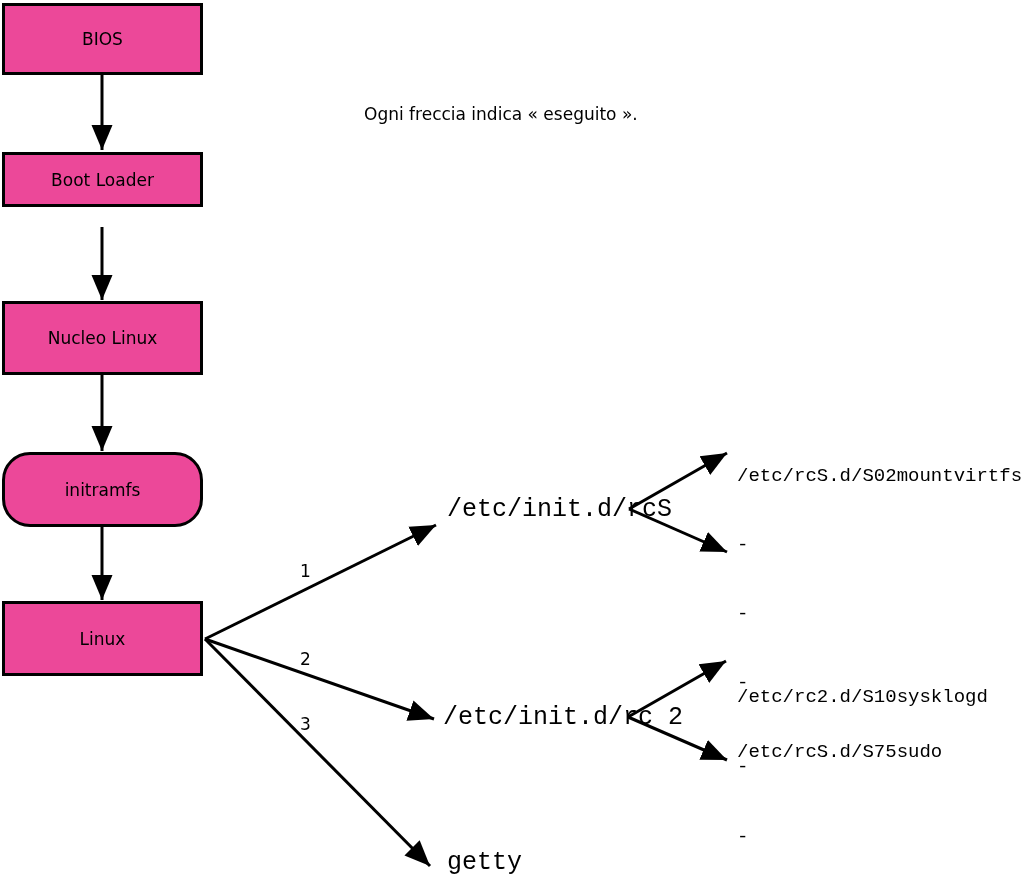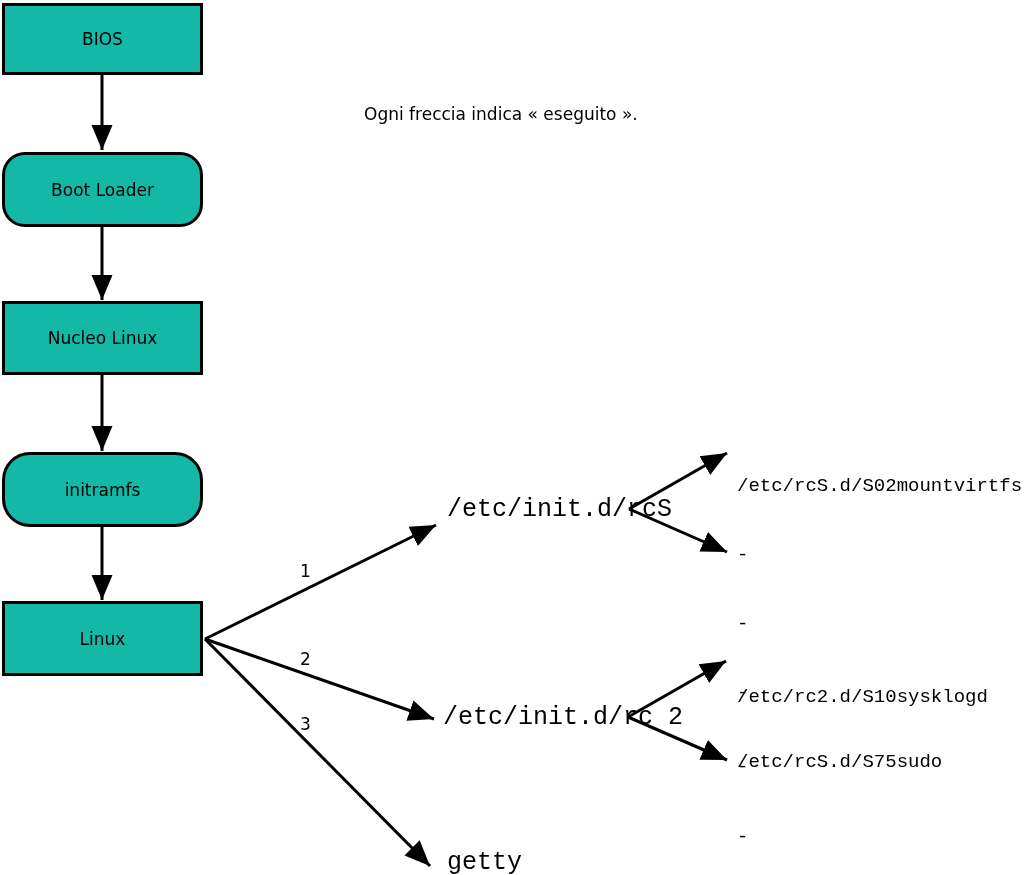--- a/index.html
+++ b/index.html
@@ -21,21 +21,21 @@
     left: 0; top: 0;
     width: 1024px;
     height: 875px;
   }
   .flow-box {
     position: absolute;
     left: 2px;
     width: 201px;
     box-sizing: border-box;
     border: 3px solid #000000;
-    background: #14b8a6;
+    background: #ec4899;
     display: flex;
     align-items: center;
     justify-content: center;
     font-size: 17px;
   }
   .caption {
     position: absolute;
     left: 364px;
     top: 104px;
     font-size: 17px;
@@ -89,21 +89,21 @@
       <line x1="629" y1="509" x2="727" y2="453" marker-end="url(#ah)"></line>
       <line x1="629" y1="509" x2="727" y2="552" marker-end="url(#ah)"></line>
       <line x1="628" y1="717" x2="726" y2="661" marker-end="url(#ah)"></line>
       <line x1="628" y1="717" x2="727" y2="760" marker-end="url(#ah)"></line>
     </g>
   </svg>
 
   <div class="flow-box" style="top:3px; height:72px;">
     <span>BIOS</span>
   </div>
-  <div class="flow-box" style="top:152px; height:75px;border-radius:23px;">
+  <div class="flow-box" style="top:152px; height:55px;">
     <span>Boot Loader</span>
   </div>
   <div class="flow-box" style="top:301px; height:74px;">
     <span>Nucleo Linux</span>
   </div>
   <div class="flow-box" style="top:452px; height:75px;border-radius:28px;">
     <span>initramfs</span>
   </div>
   <div class="flow-box" style="top:601px; height:75px;">
     <span>Linux</span>
@@ -112,21 +112,21 @@
   <div class="caption">Ogni freccia indica « eseguito ».</div>
 
   <div class="fan-num" style="left:300px; top:561px;">1</div>
   <div class="fan-num" style="left:300px; top:649px;">2</div>
   <div class="fan-num" style="left:300px; top:714px;">3</div>
 
   <div class="mono" style="left:447px; top:498px;">/etc/init.d/rcS</div>
   <div class="mono" style="left:443px; top:706px;">/etc/init.d/rc 2</div>
   <div class="mono" style="left:447px; top:851px;">getty</div>
 
-  <div class="mono-list" style="left:737px; top:430px;">
+  <div class="mono-list" style="left:737px; top:420px;">
     <div>/etc/rcS.d/S02mountvirtfs</div>
     <div>-</div>
     <div>-</div>
     <div>-</div>
     <div>/etc/rcS.d/S75sudo</div>
   </div>
 
   <div class="mono-list rc2" style="left:737px; top:640px;">
     <div>/etc/rc2.d/S10sysklogd</div>
     <div>-</div>

